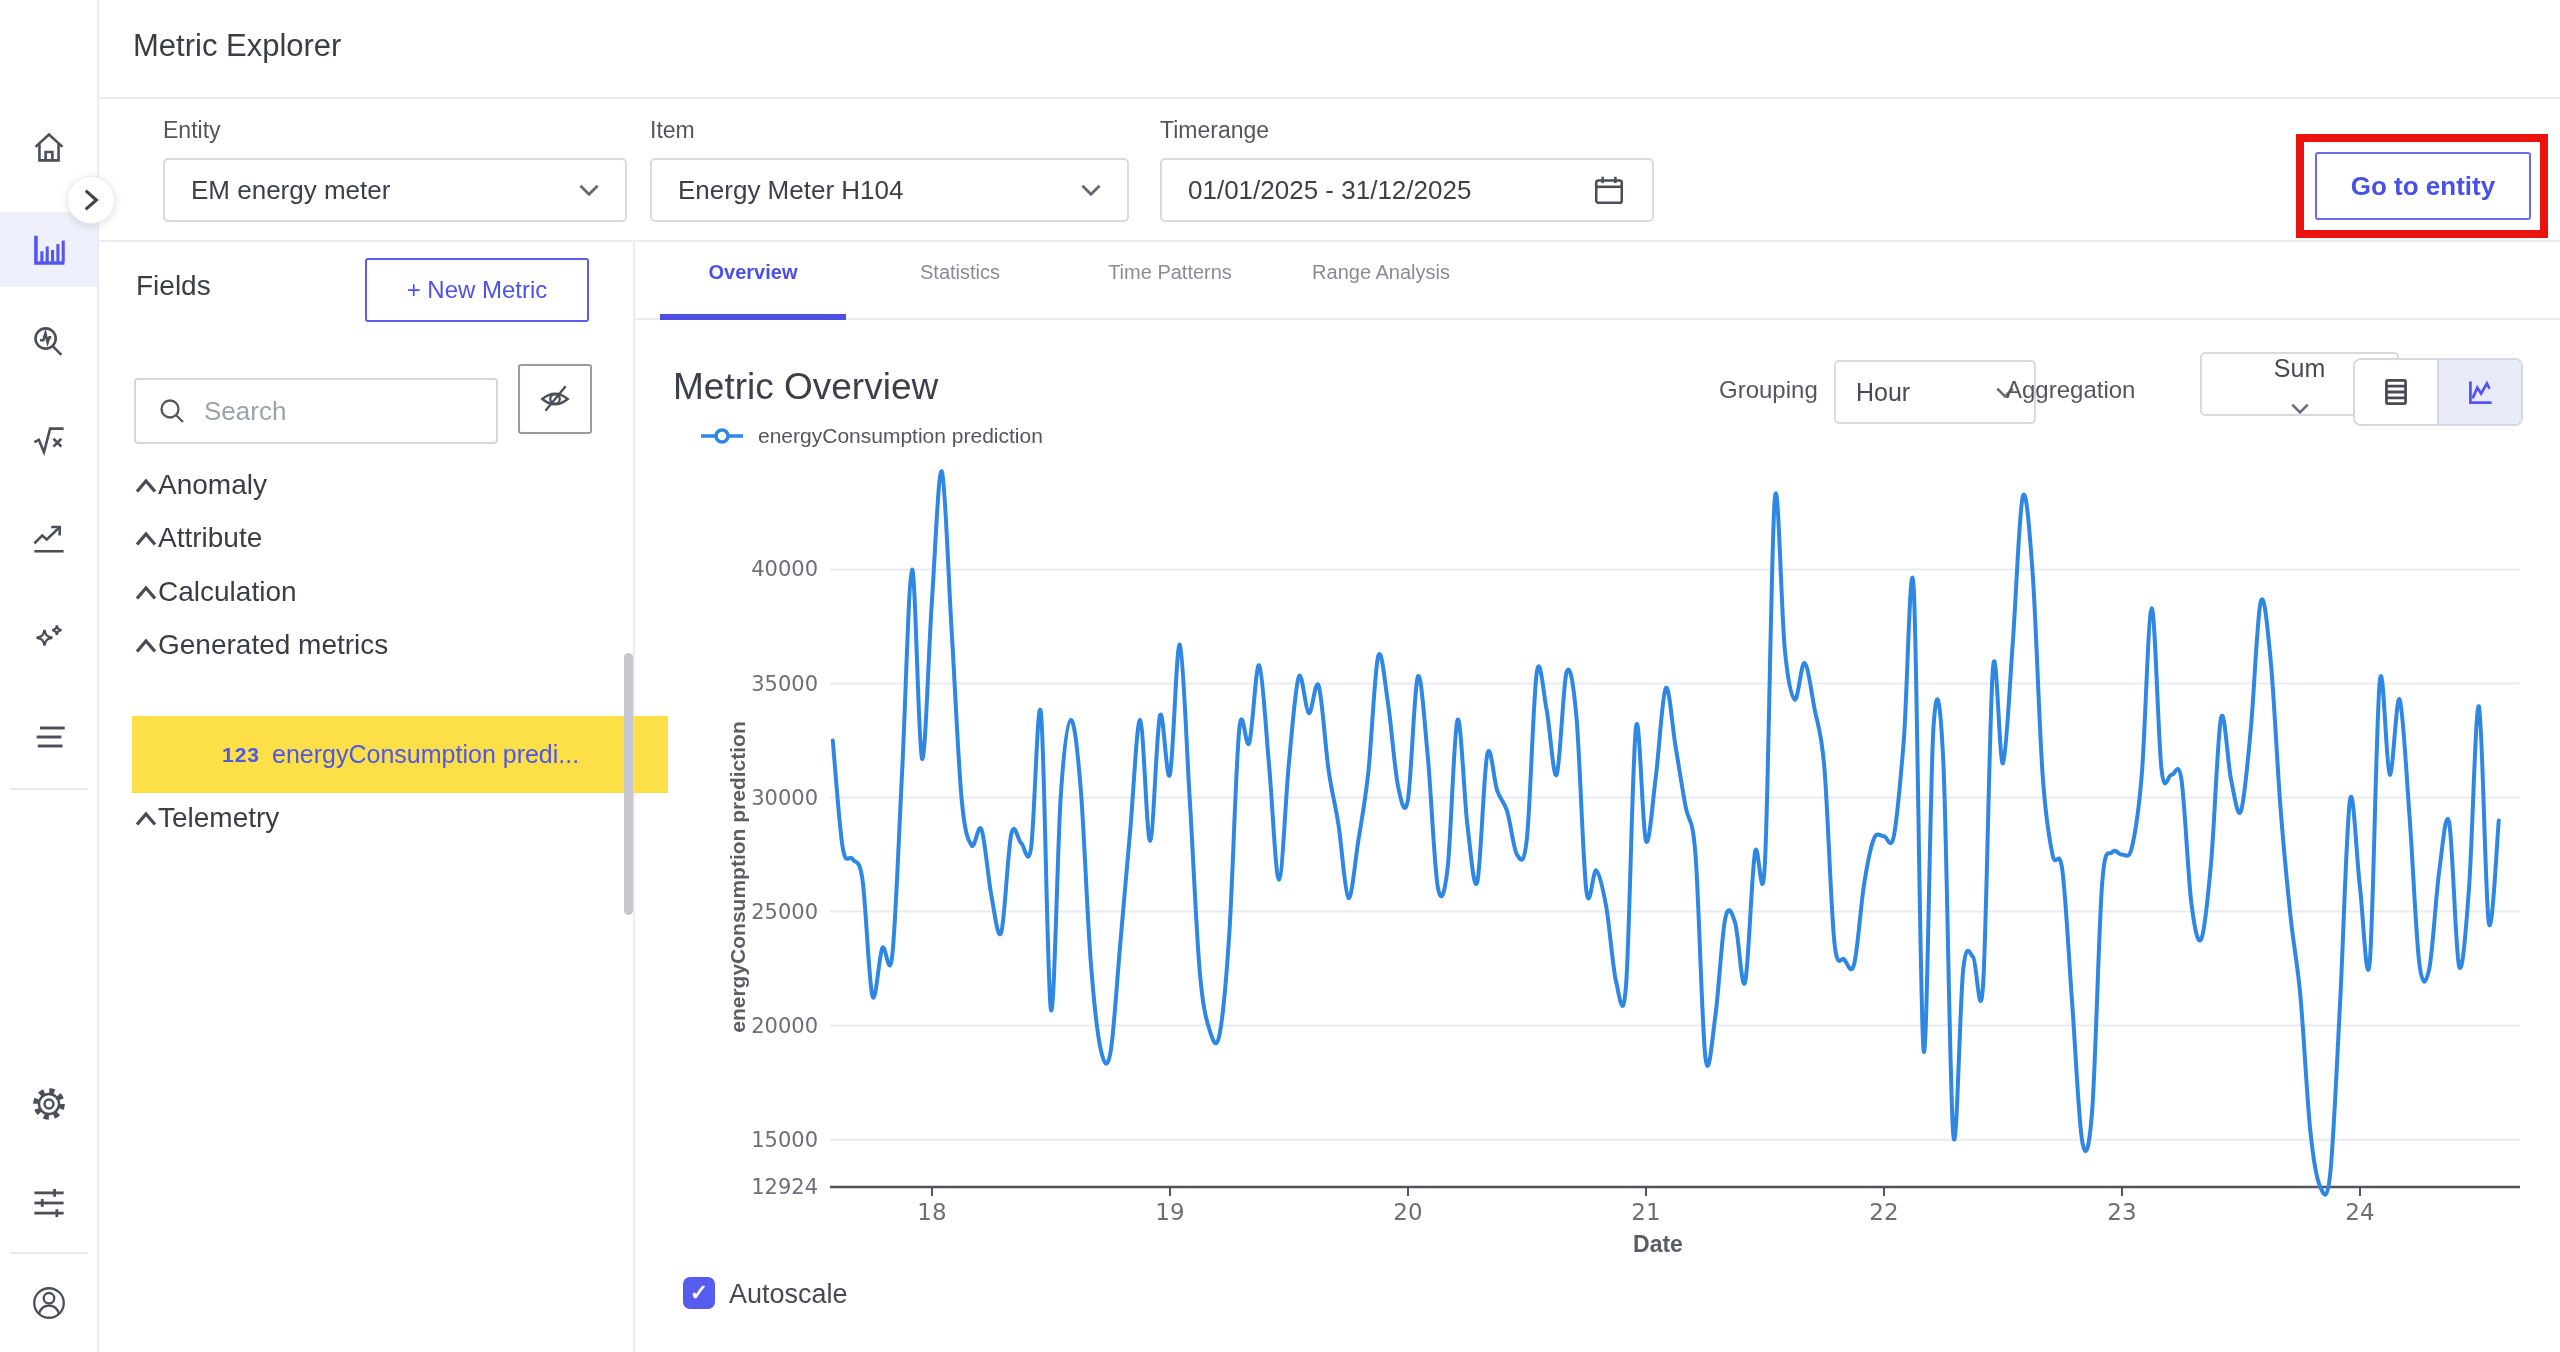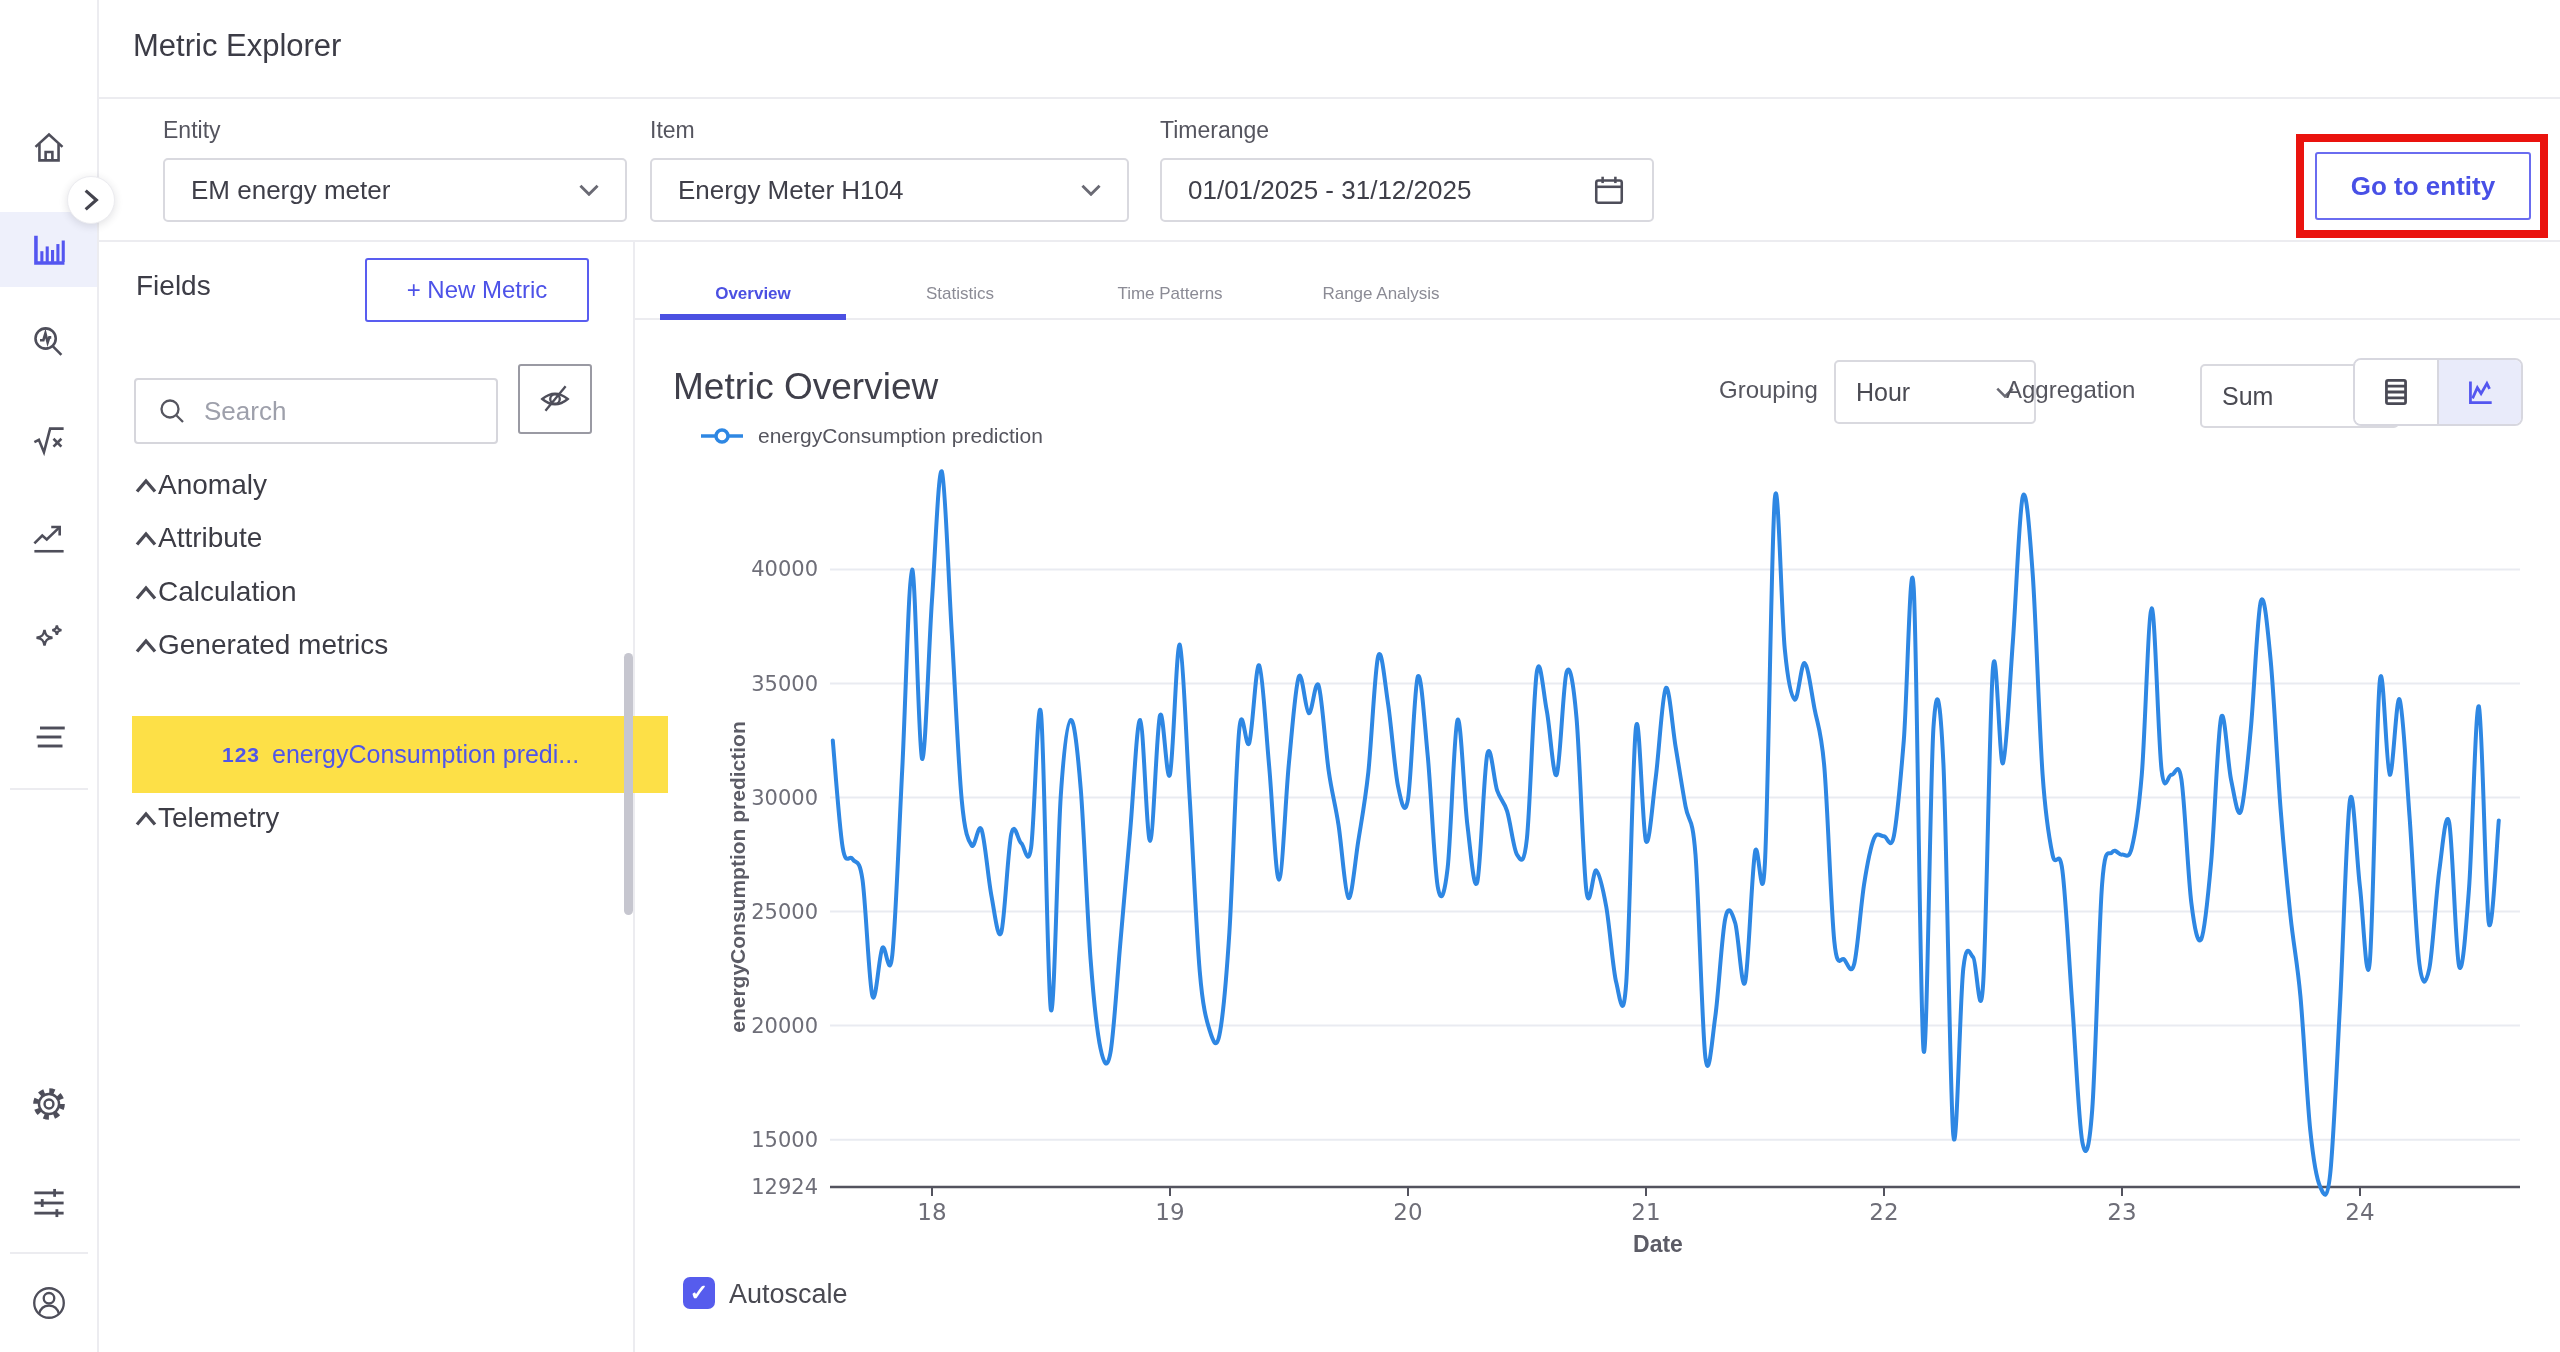--- a/index.html
+++ b/index.html
@@ -36,33 +36,33 @@
   #search-box input::placeholder{color:#9ea0ab;}
   #eye-btn{left:518px;top:364px;width:70px;height:66px;border:2px solid #9a9aa3;border-radius:3px;
     display:flex;align-items:center;justify-content:center;background:#fff;}
   .tree-row{position:absolute;left:134px;width:480px;height:54px;display:flex;align-items:center;gap:0;}
   .tree-label{font-size:28px;color:#3c3c45;font-weight:500;}
   #tree-selected{left:132px;top:716px;width:536px;height:77px;background:#fde047;display:flex;align-items:center;}
   #num-icon{margin-left:90px;color:#5056e8;font-size:21px;font-weight:700;letter-spacing:1px;}
   #selected-label{margin-left:12px;color:#5056e8;font-size:25px;}
   #panel-scroll{left:624px;top:653px;width:9px;height:262px;border-radius:5px;background:#c6c6cf;}
   
-  .tab{position:absolute;top:274px;height:40px;display:flex;align-items:center;justify-content:center;
-    font-size:17px;color:#8b8b95;font-weight:500;}
+  .tab{position:absolute;top:252px;height:40px;display:flex;align-items:center;justify-content:center;
+    font-size:20px;color:#8b8b95;font-weight:500;}
   .tab.active{color:#4b50e2;font-weight:700;}
   #tabs-underline-track{left:635px;top:318px;width:1925px;height:0;border-top:2px solid #ececf0;}
   #tab-indicator{left:660px;top:314px;width:186px;height:6px;background:#4b50e2;}
   
   #chart-title{left:673px;top:366px;font-size:37px;font-weight:500;color:#3f3f4a;}
   #legend{left:700px;top:424px;display:flex;align-items:center;gap:12px;}
   #legend-text{font-size:21px;color:#55555e;}
   #grouping-label{left:1719px;top:376px;font-size:24px;color:#55555e;}
   #grouping-select{left:1834px;top:360px;width:158px;}
   #agg-label{left:2006px;top:376px;font-size:24px;color:#55555e;}
-  #agg-select{left:2200px;top:364px;width:155px;}
+  #agg-select{left:2200px;top:352px;width:155px;flex-direction:column;}
   .small-select{height:60px;border:2px solid #d9d9df;border-radius:5px;background:#fff;display:flex;
     align-items:center;justify-content:space-between;padding:0 20px;font-size:25px;color:#4a4a52;}
   #view-toggle{left:2353px;top:358px;width:166px;height:64px;border:2px solid #d7d7df;border-radius:8px;
     display:flex;overflow:hidden;}
   .toggle-btn{width:83px;display:flex;align-items:center;justify-content:center;background:#fff;}
   .toggle-btn.active{background:#e9ebfa;}
   #toggle-sep{width:0;border-left:2px solid #d7d7df;}
   
   #autoscale-box{left:683px;top:1277px;width:32px;height:32px;border-radius:7px;background:#565ced;
     display:flex;align-items:center;justify-content:center;color:#fff;font-size:22px;font-weight:700;}

